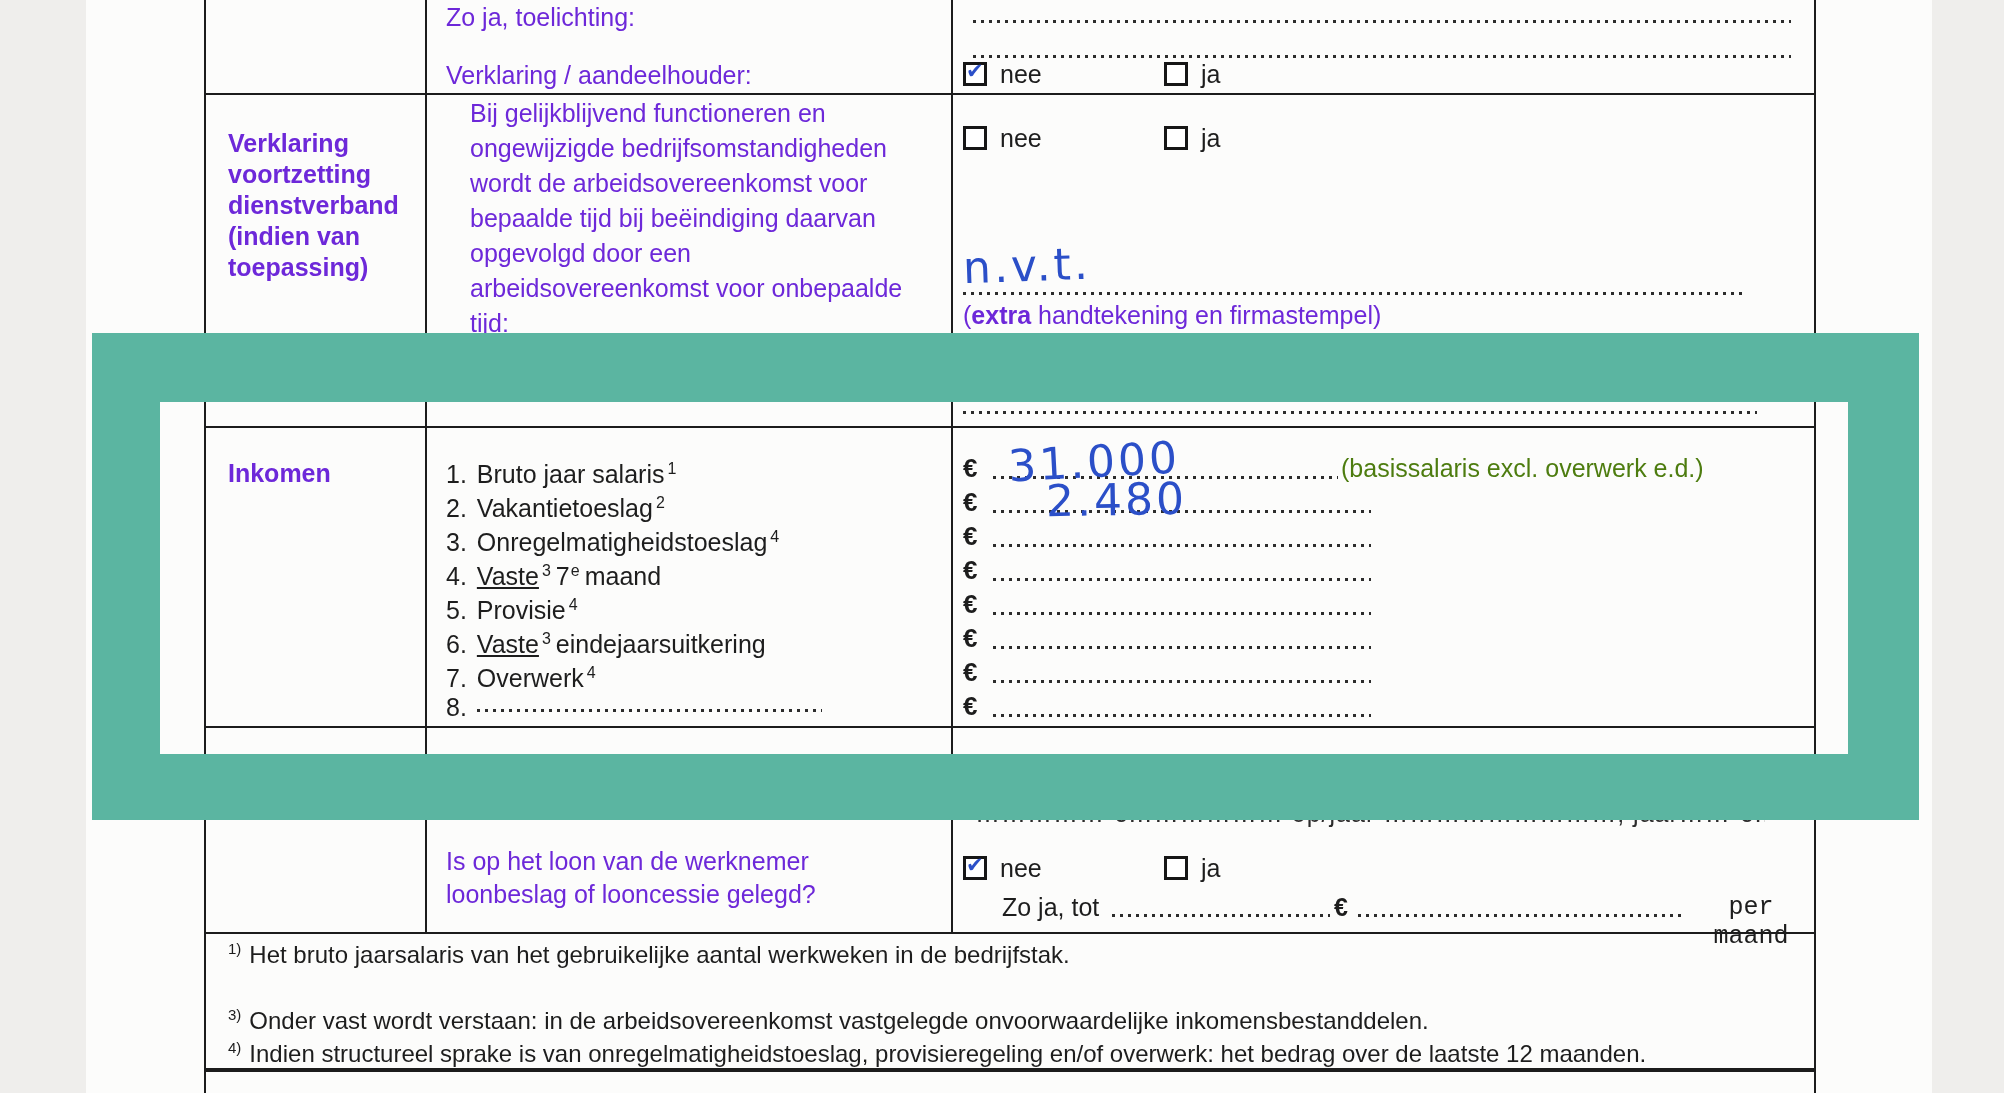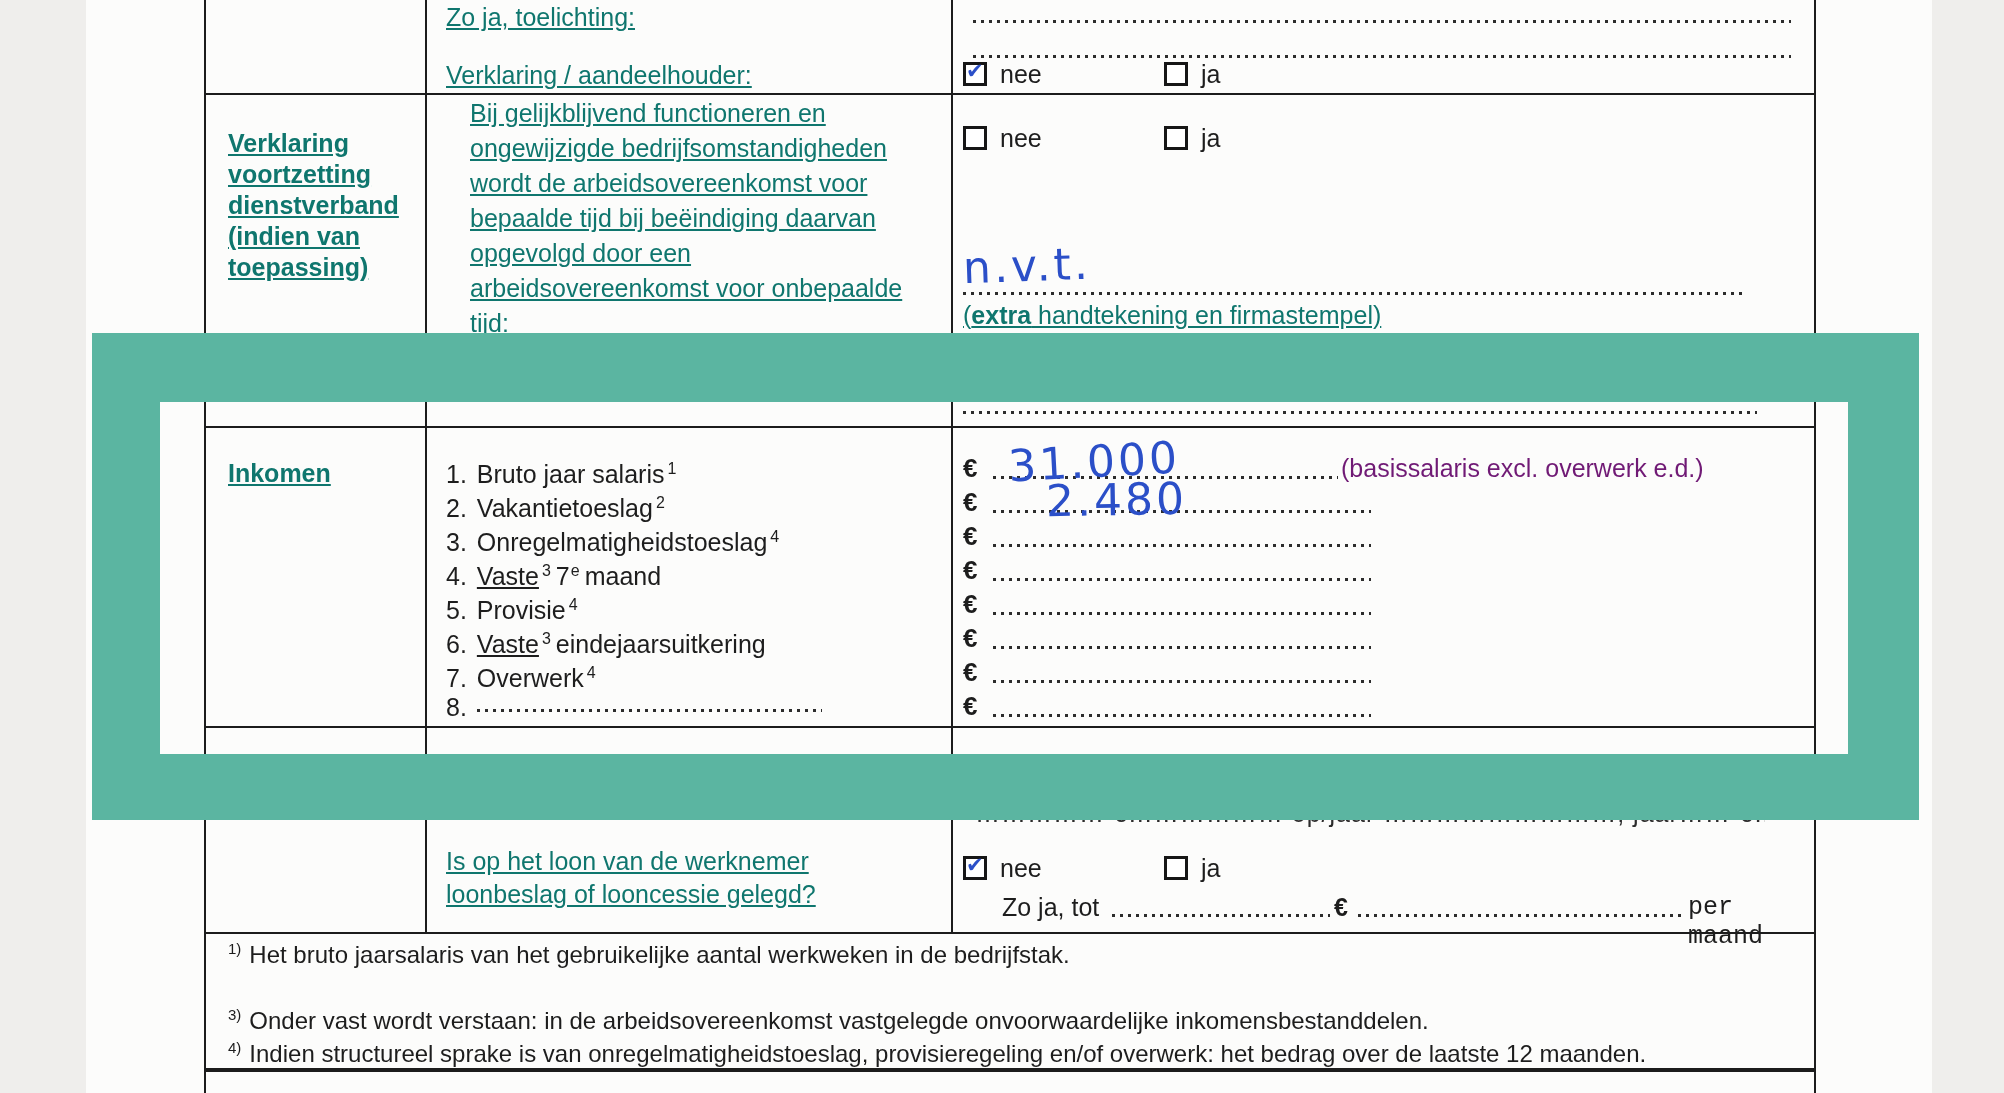--- a/index.html
+++ b/index.html
@@ -2,43 +2,43 @@
 <html><head>
 <meta charset="utf-8">
 <style>
   html,body{margin:0;padding:0;}
   body{background:#efeeec;font-family:"Liberation Sans","DejaVu Sans",sans-serif;}
   .stage{position:relative;width:2004px;height:1093px;overflow:hidden;background:#efeeec;}
   .page{position:absolute;left:86px;top:0;width:1846px;height:1093px;background:#fcfcfb;}
   .vline{position:absolute;width:2px;background:#1c1c1c;}
   .hline{position:absolute;height:2px;background:#1c1c1c;}
   .hline.thick{height:4px;}
-  .txt{position:absolute;color:#0f766e;font-size:25px;line-height:31px;white-space:pre-line;text-decoration:underline;}
+  .txt{position:absolute;color:#6d28d9;font-size:25px;line-height:31px;white-space:pre-line;}
   .bold{font-weight:bold;}
   .q{line-height:35px;}
   .dots{position:absolute;height:3px;background:repeating-linear-gradient(90deg,#2c2c2c 0 3px,transparent 3px 8px);}
   .dots-inline{display:inline-block;height:3px;background:repeating-linear-gradient(90deg,#2c2c2c 0 3px,transparent 3px 8px);vertical-align:4px;}
   .cb{position:absolute;width:24px;height:24px;border:3px solid #161616;background:#fff;box-sizing:border-box;}
   .cb .mark{position:absolute;left:0px;top:-6px;font-size:21px;color:#2b4fc8;font-weight:bold;}
   .cb-label{position:absolute;font-size:25px;color:#1d1d1d;}
   .hand{position:absolute;color:#2b4fc8;font-size:44px;letter-spacing:3px;transform:rotate(-2deg);font-family:"DejaVu Sans",sans-serif;}
   .item{position:absolute;left:446px;height:34px;font-size:25px;line-height:34px;color:#1d1d1d;white-space:nowrap;}
   .item .num{margin-right:10px;}
   .item .u{text-decoration:underline;}
   .item sup{font-size:16px;margin:0 5px 0 3px;}
   .amt{position:absolute;left:963px;width:850px;height:34px;}
   .amt .euro{position:absolute;left:0;top:1px;font-size:26px;font-weight:bold;color:#1d1d1d;}
   .amt .adots{position:absolute;left:30px;top:24px;}
-  .amt .note{position:absolute;left:378px;top:2px;font-size:25px;color:#701a75;white-space:nowrap;}
+  .amt .note{position:absolute;left:378px;top:2px;font-size:25px;color:#4d7c0f;white-space:nowrap;}
   .teal{position:absolute;background:#5bb5a1;z-index:5;}
   .sliver{position:absolute;overflow:hidden;}
   .sliver .in{margin-top:-18px;font-size:25px;line-height:25px;color:#2c2c2c;white-space:nowrap;letter-spacing:1px;}
   .fn{position:absolute;left:228px;font-size:24px;color:#1d1d1d;white-space:nowrap;}
   .fn sup{font-size:15px;margin-right:8px;}
-  .zoja{position:absolute;left:1002px;top:893px;width:812px;height:32px;font-size:25px;color:#1d1d1d;}
+  .zoja{position:absolute;left:1002px;top:893px;width:812px;height:32px;font-size:25px;color:#1d1d1d;text-align:center;}
   .zoja .t1{position:absolute;left:0;top:0;}
   .zoja .d1{position:absolute;left:110px;top:21px;width:218px;}
   .zoja .eu{position:absolute;left:332px;top:0;font-weight:bold;}
   .zoja .d2{position:absolute;left:356px;top:21px;width:324px;}
   .zoja .t2{position:absolute;left:686px;top:0;font-family:Liberation Mono, monospace;}
 </style>
 </head>
 <body>
 
 <div class="stage">

